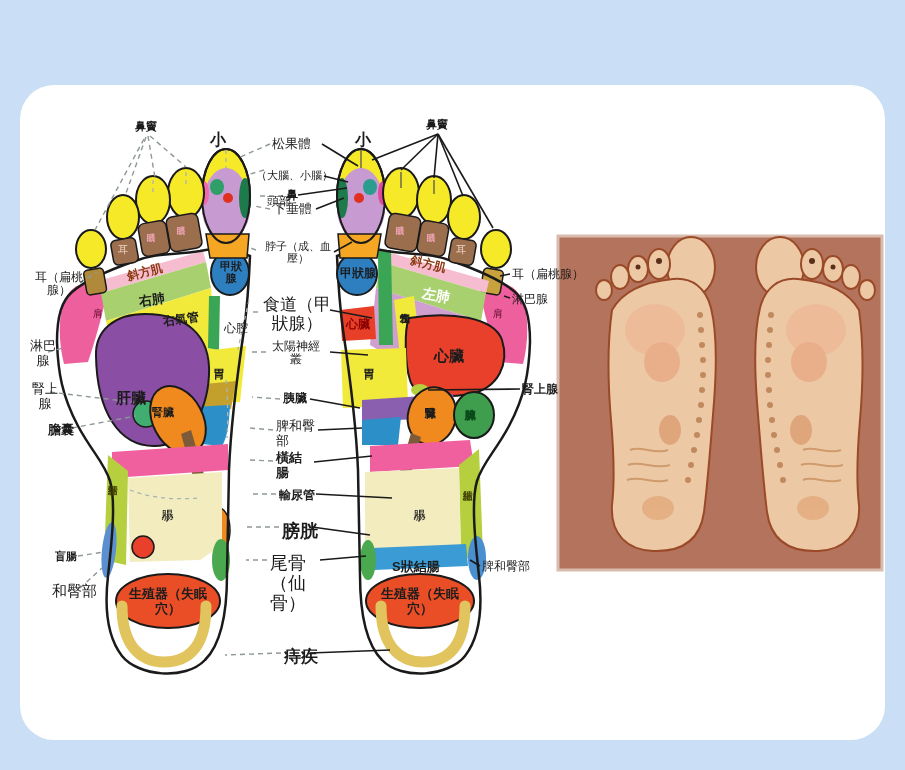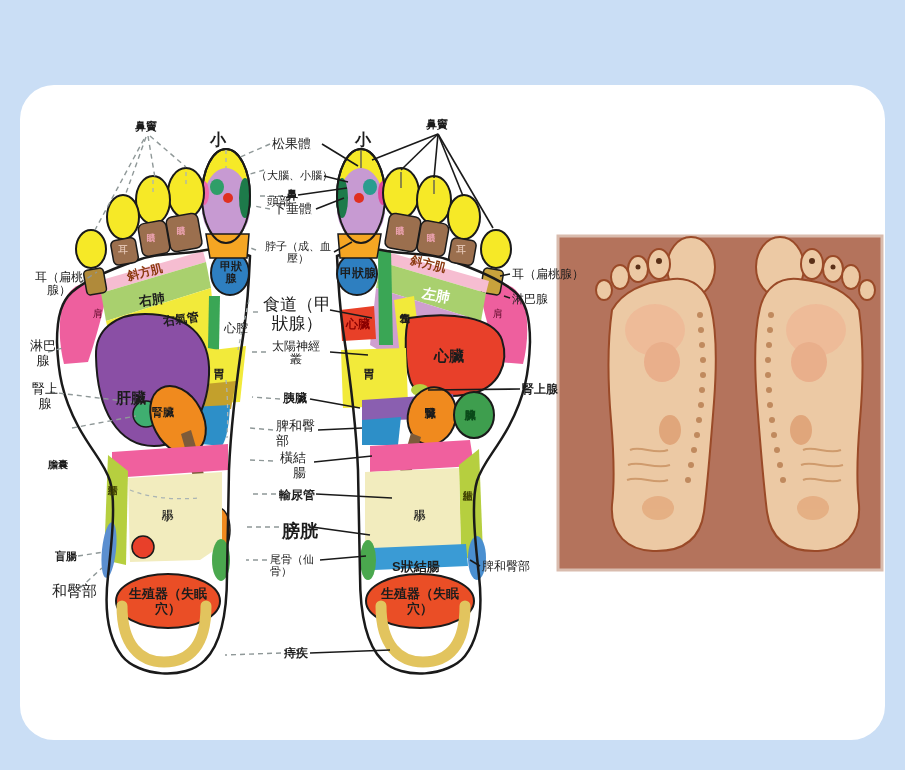--- a/index.html
+++ b/index.html
@@ -271,30 +271,30 @@
   <div class="lbl" style="left:272px;top:137px;font-size:13px;">松果體</div>
   <div class="lbl" style="left:267px;top:155px;font-size:12px;margin-top:40px;">頭部</div>
   <div class="lbl" style="left:256px;top:169px;font-size:11px;">（大腦、小腦）</div>
   <div class="lbl b" style="left:286px;top:189px;font-size:12px;">鼻</div>
   <div class="lbl" style="left:273px;top:202px;font-size:13px;">下垂體</div>
   <div class="lbl wrap" style="left:258px;top:240px;width:80px;font-size:11px;">脖子（成、血壓）</div>
   <div class="lbl wrap" style="left:260px;top:295px;width:74px;font-size:17px;">食道（甲狀腺）</div>
   <div class="lbl wrap" style="left:268px;top:340px;width:56px;font-size:12px;">太陽神經叢</div>
   <div class="lbl b" style="left:283px;top:392px;font-size:12px;">胰臟</div>
   <div class="lbl wrap" style="left:276px;top:419px;width:42px;font-size:13px;text-align:left;">脾和臀部</div>
-  <div class="lbl wrap" style="left:276px;top:451px;width:30px;font-size:13px;text-align:right;">橫結腸</div>
+  <div class="lbl wrap" style="left:276px;top:451px;width:30px;font-size:13px;text-align:left;font-weight:bold;">橫結腸</div>
   <div class="lbl b" style="left:279px;top:489px;font-size:12px;">輸尿管</div>
   <div class="lbl b" style="left:282px;top:521px;font-size:18px;">膀胱</div>
-  <div class="lbl wrap" style="left:270px;top:553px;width:56px;font-size:11px;text-align:left;">尾骨（仙骨）</div>
-  <div class="lbl b" style="left:284px;top:647px;font-size:12px;">痔疾</div>
+  <div class="lbl wrap" style="left:270px;top:553px;width:56px;font-size:18px;text-align:left;">尾骨（仙骨）</div>
+  <div class="lbl b" style="left:284px;top:647px;font-size:17px;">痔疾</div>
 
   <div class="lbl wrap" style="left:30px;top:271px;width:58px;font-size:12px;">耳（扁桃腺）</div>
   <div class="lbl wrap" style="left:28px;top:339px;width:30px;font-size:13px;">淋巴腺</div>
   <div class="lbl wrap" style="left:30px;top:382px;width:30px;font-size:13px;">腎上腺</div>
-  <div class="lbl b" style="left:48px;top:423px;font-size:10px;margin-top:36px;">膽囊</div>
+  <div class="lbl b" style="left:48px;top:423px;font-size:13px;">膽囊</div>
   <div class="lbl b" style="left:55px;top:550px;font-size:11px;">盲腸</div>
   <div class="lbl" style="left:52px;top:583px;font-size:15px;">和臀部</div>
 
   <div class="lbl" style="left:512px;top:268px;font-size:12px;">耳（扁桃腺）</div>
   <div class="lbl" style="left:512px;top:293px;font-size:12px;">淋巴腺</div>
   <div class="lbl b" style="left:522px;top:383px;font-size:12px;">腎上腺</div>
   <div class="lbl" style="left:482px;top:560px;font-size:12px;text-align:center;">脾和臀部</div>
 
   <div class="lbl b" style="left:135px;top:120px;font-size:11px;">鼻竇</div>
   <div class="lbl b" style="left:210px;top:131px;font-size:16px;">小</div>

